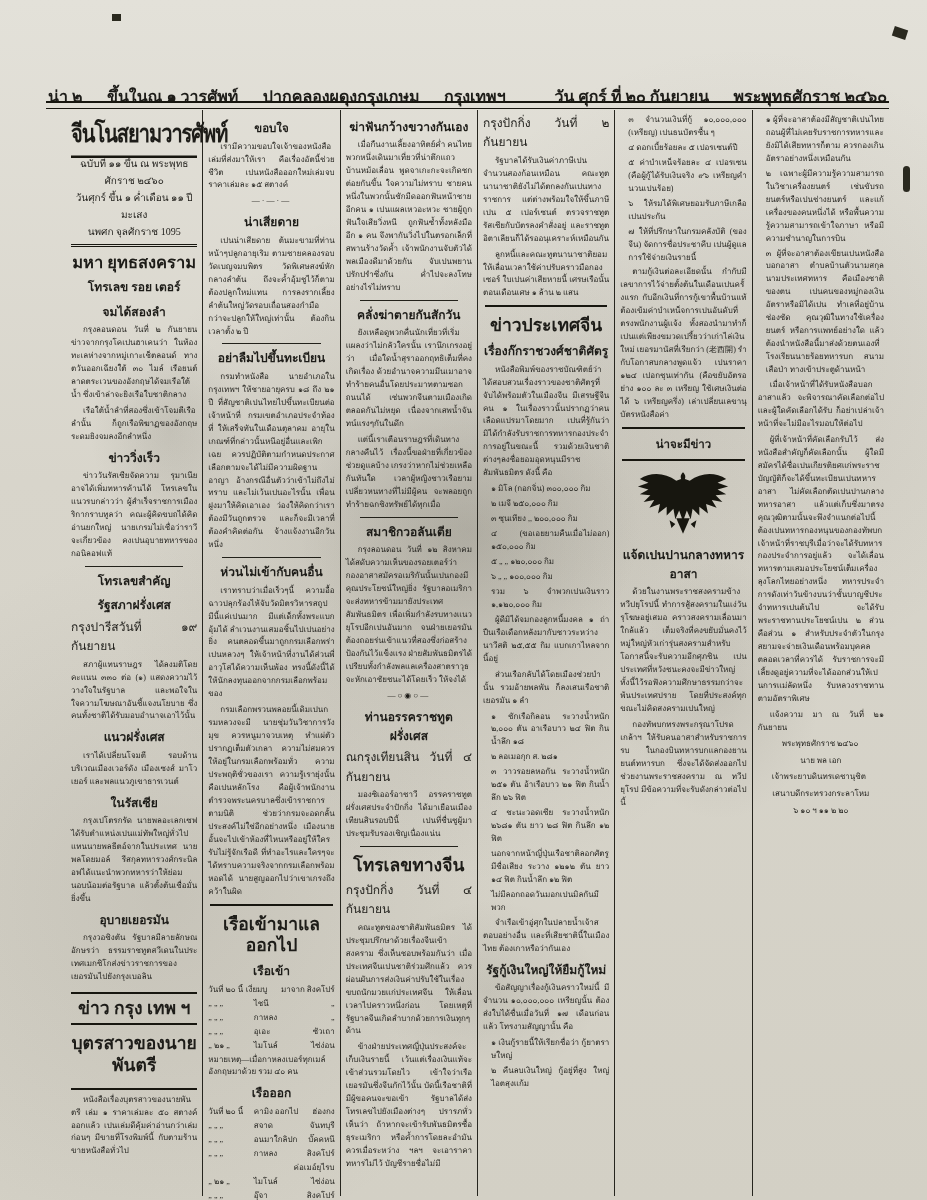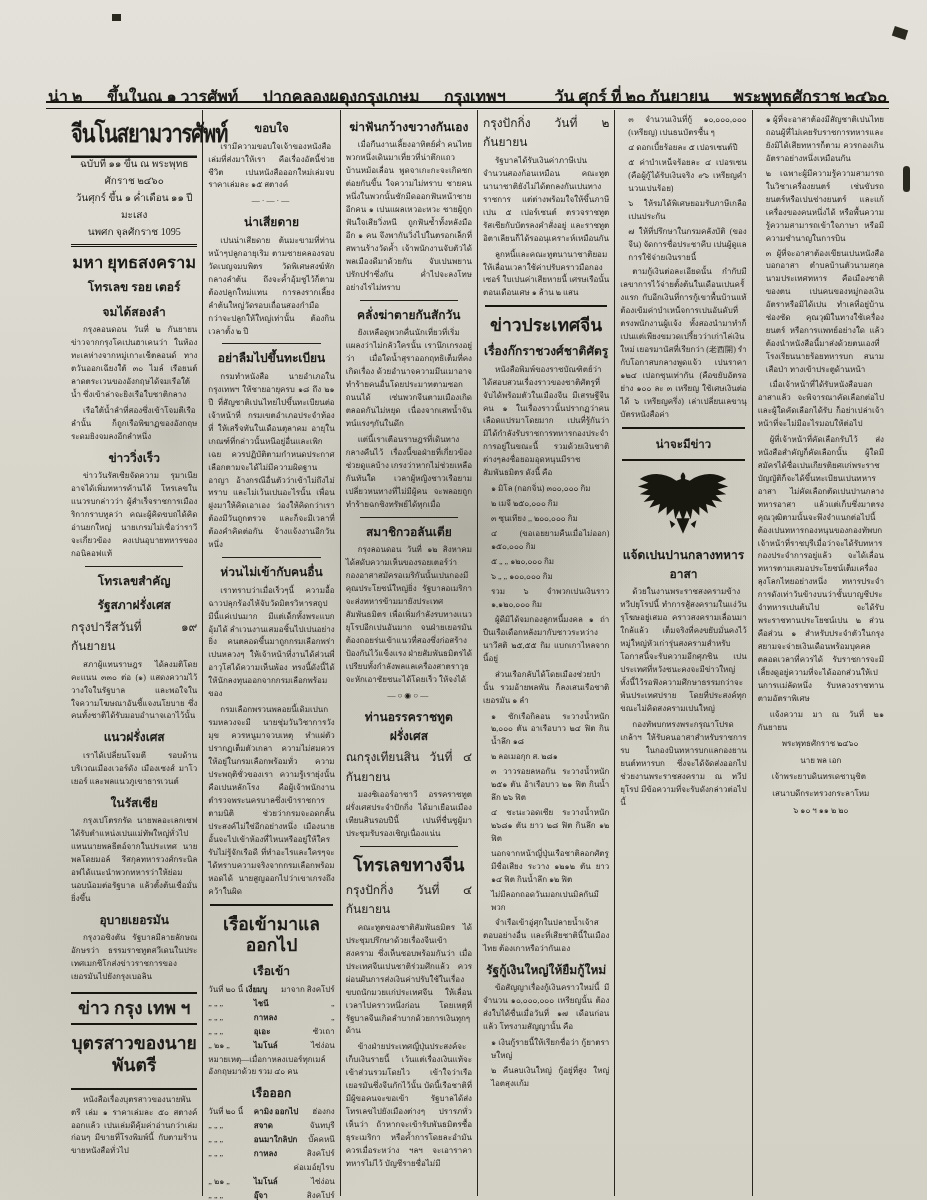--- a/index.html
+++ b/index.html
@@ -48,21 +48,21 @@
   .dateline{font-size:12px;margin:1px 0 2px 0;}
   .rule{border-top:1.3px solid #22211a;margin:5px 14px;}
   .rule-hv{border-top:2.2px solid #17160f;margin:5px 2px;}
   .rule-dot{text-align:center;font-size:8px;letter-spacing:2px;margin:2px 0;}
   .masthead{text-align:center;border-bottom:3px double #17160f;padding-bottom:4px;margin-bottom:3px;}
   .mast-title{font-size:20px;font-weight:bold;transform:scaleY(1.25);transform-origin:top;
     border-bottom:2px solid #17160f;padding-bottom:2px;margin-bottom:6px;letter-spacing:-1px;white-space:nowrap;}
   .mast-line{font-size:10px;line-height:1.7;}
   .srow{display:flex;white-space:nowrap;overflow:hidden;margin:0 0 1px 0;}
   .sc1{width:36%;}
-  .sc2{width:34%;font-weight:bold;}
+  .sc2{width:34%;}
   .sc3{flex:1;text-align:right;}
   .list-item{margin:1px 0 2px 0;padding-left:8px;word-break:break-word;}
   .sig{text-align:center;margin-top:4px;}
   .sig-right{text-align:center;margin-top:3px;padding-right:4px;}
   .emblem-wrap{text-align:center;margin:4px 0 2px 0;}
   .mark{position:absolute;background:#2a291f;}
 </style>
 </head>
 <body>
 

